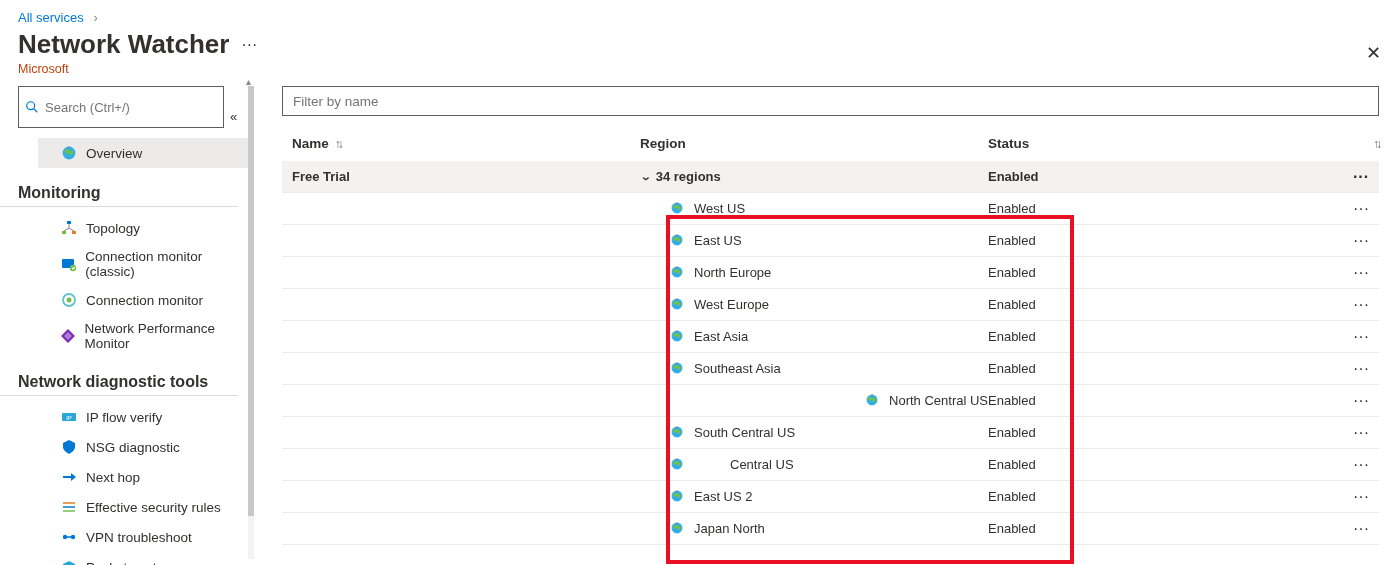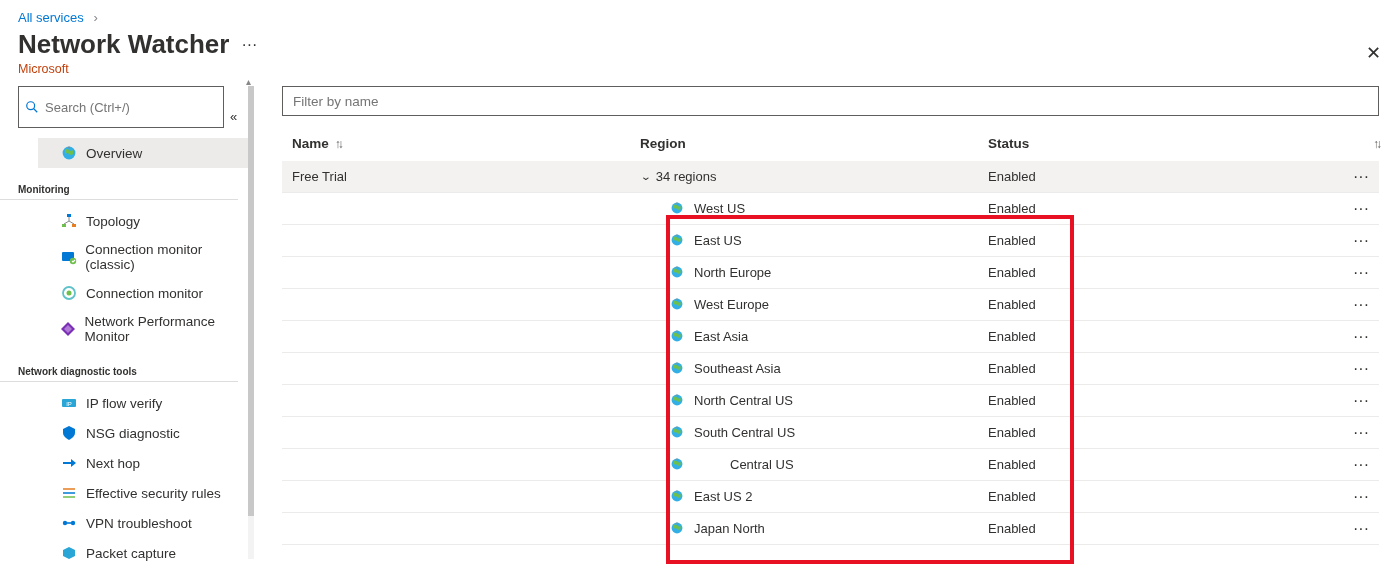--- a/index.html
+++ b/index.html
@@ -29,38 +29,38 @@
   .sidebar-scroll .arrow-up { position:absolute; top:-10px; left:-2px; font-size:10px; color:#888; }
   .collapse-toggle { margin:8px 0 0 6px; color:#323130; font-size:13px; cursor:pointer; }
 
   .search-box { margin:0 0 10px 18px; width:206px; height:42px; border:1px solid #605e5c; display:flex; align-items:center; padding:0 6px; }
   .search-box .mag { width:14px; height:14px; margin-right:4px; display:inline-flex; }
   .search-box input { border:none; outline:none; flex:1; font-size:13px; background:transparent; }
 
   .nav-item { display:flex; align-items:center; padding:6px 0 6px 22px; cursor:pointer; font-size:13.5px;margin-left:38px; }
   .nav-item.active { background:#edebe9; font-weight:400; }
   .nav-item .icon { width:18px; height:18px; margin-right:8px; display:inline-flex; align-items:center; justify-content:center; }
-  .nav-header { font-weight:600; font-size:10px; padding:10px 0 4px 18px; border-bottom:1px solid #ddd; margin:6px 10px 6px 0; }
+  .nav-header { font-weight:600; font-size:16px; padding:10px 0 4px 18px; border-bottom:1px solid #ddd; margin:6px 10px 6px 0; }
 
   
   .main { flex:1; padding:0 18px 0 28px; overflow:hidden; }
 
   .filter-box { width:100%; border:1px solid #605e5c; height:30px; margin-bottom:14px; }
   .filter-box input { width:100%; height:100%; border:none; outline:none; padding:0 10px; font-size:13.5px; }
 
   .table { width:100%; }
   .thead { display:flex; padding:6px 0 10px 10px; font-weight:600; font-size:13.5px; }
   .col-name { width:348px; display:flex; align-items:center; }
   .col-region { width:348px; }
   .col-status { flex:1; }
   .col-act { width:40px; text-align:right; }
   .sort-arrows { font-size:12px; margin-left:6px; color:#605e5c; letter-spacing:-3px; }
 
   .trow { display:flex; align-items:center; padding:0 10px 0 10px; height:32px; border-bottom:1px solid #edebe9; font-size:13px; }
-  .trow.group { background:#f3f2f1; }
+  .trow.group { background:#f3f2f1;font-weight:bold; }
   .trow .col-act { font-size:16px; color:#323130; cursor:pointer; }
   .trow .col-region { display:flex; align-items:center; }
   .chev-down { display:inline-block; transform:scaleY(0.7); margin-right:4px; font-size:14px; }
   .globe-cell { width:16px; height:16px; margin-right:8px; display:inline-flex; }
   .region-text { }
   .red-overlay { position:absolute; pointer-events:none; border:4px solid #e81123; left:666px; top:215px; width:408px; height:349px; }
 
   
   svg { display:block; }
 </style>
@@ -327,21 +327,21 @@
                   <rect x="7.2" y="1.8" width="1.6" height="1.4" fill="#888"></rect>
                 </svg>
               </span>
               <span class="region-text">Southeast Asia</span>
             </div>
             <div class="col-status">Enabled</div>
             <div class="col-act">···</div>
           </div>
           <div class="trow">
             <div class="col-name"></div>
-            <div class="col-region" style="padding-left:30px;">
+            <div class="col-region" style="padding-left:30px;justify-content:flex-end;">
               <span class="globe-cell">
                 <svg viewBox="0 0 16 16" width="14" height="14">
                   <circle cx="8" cy="8" r="6.2" fill="#32b0e6"></circle>
                   <path d="M4 5 Q6 3 8 5 Q10 7 12 5 L12 9 Q10 11 8 9 Q6 7 4 9 Z" fill="#6ebf4b"></path>
                   <rect x="7.2" y="1.8" width="1.6" height="1.4" fill="#888"></rect>
                 </svg>
               </span>
               <span class="region-text">North Central US</span>
             </div>
             <div class="col-status">Enabled</div>

